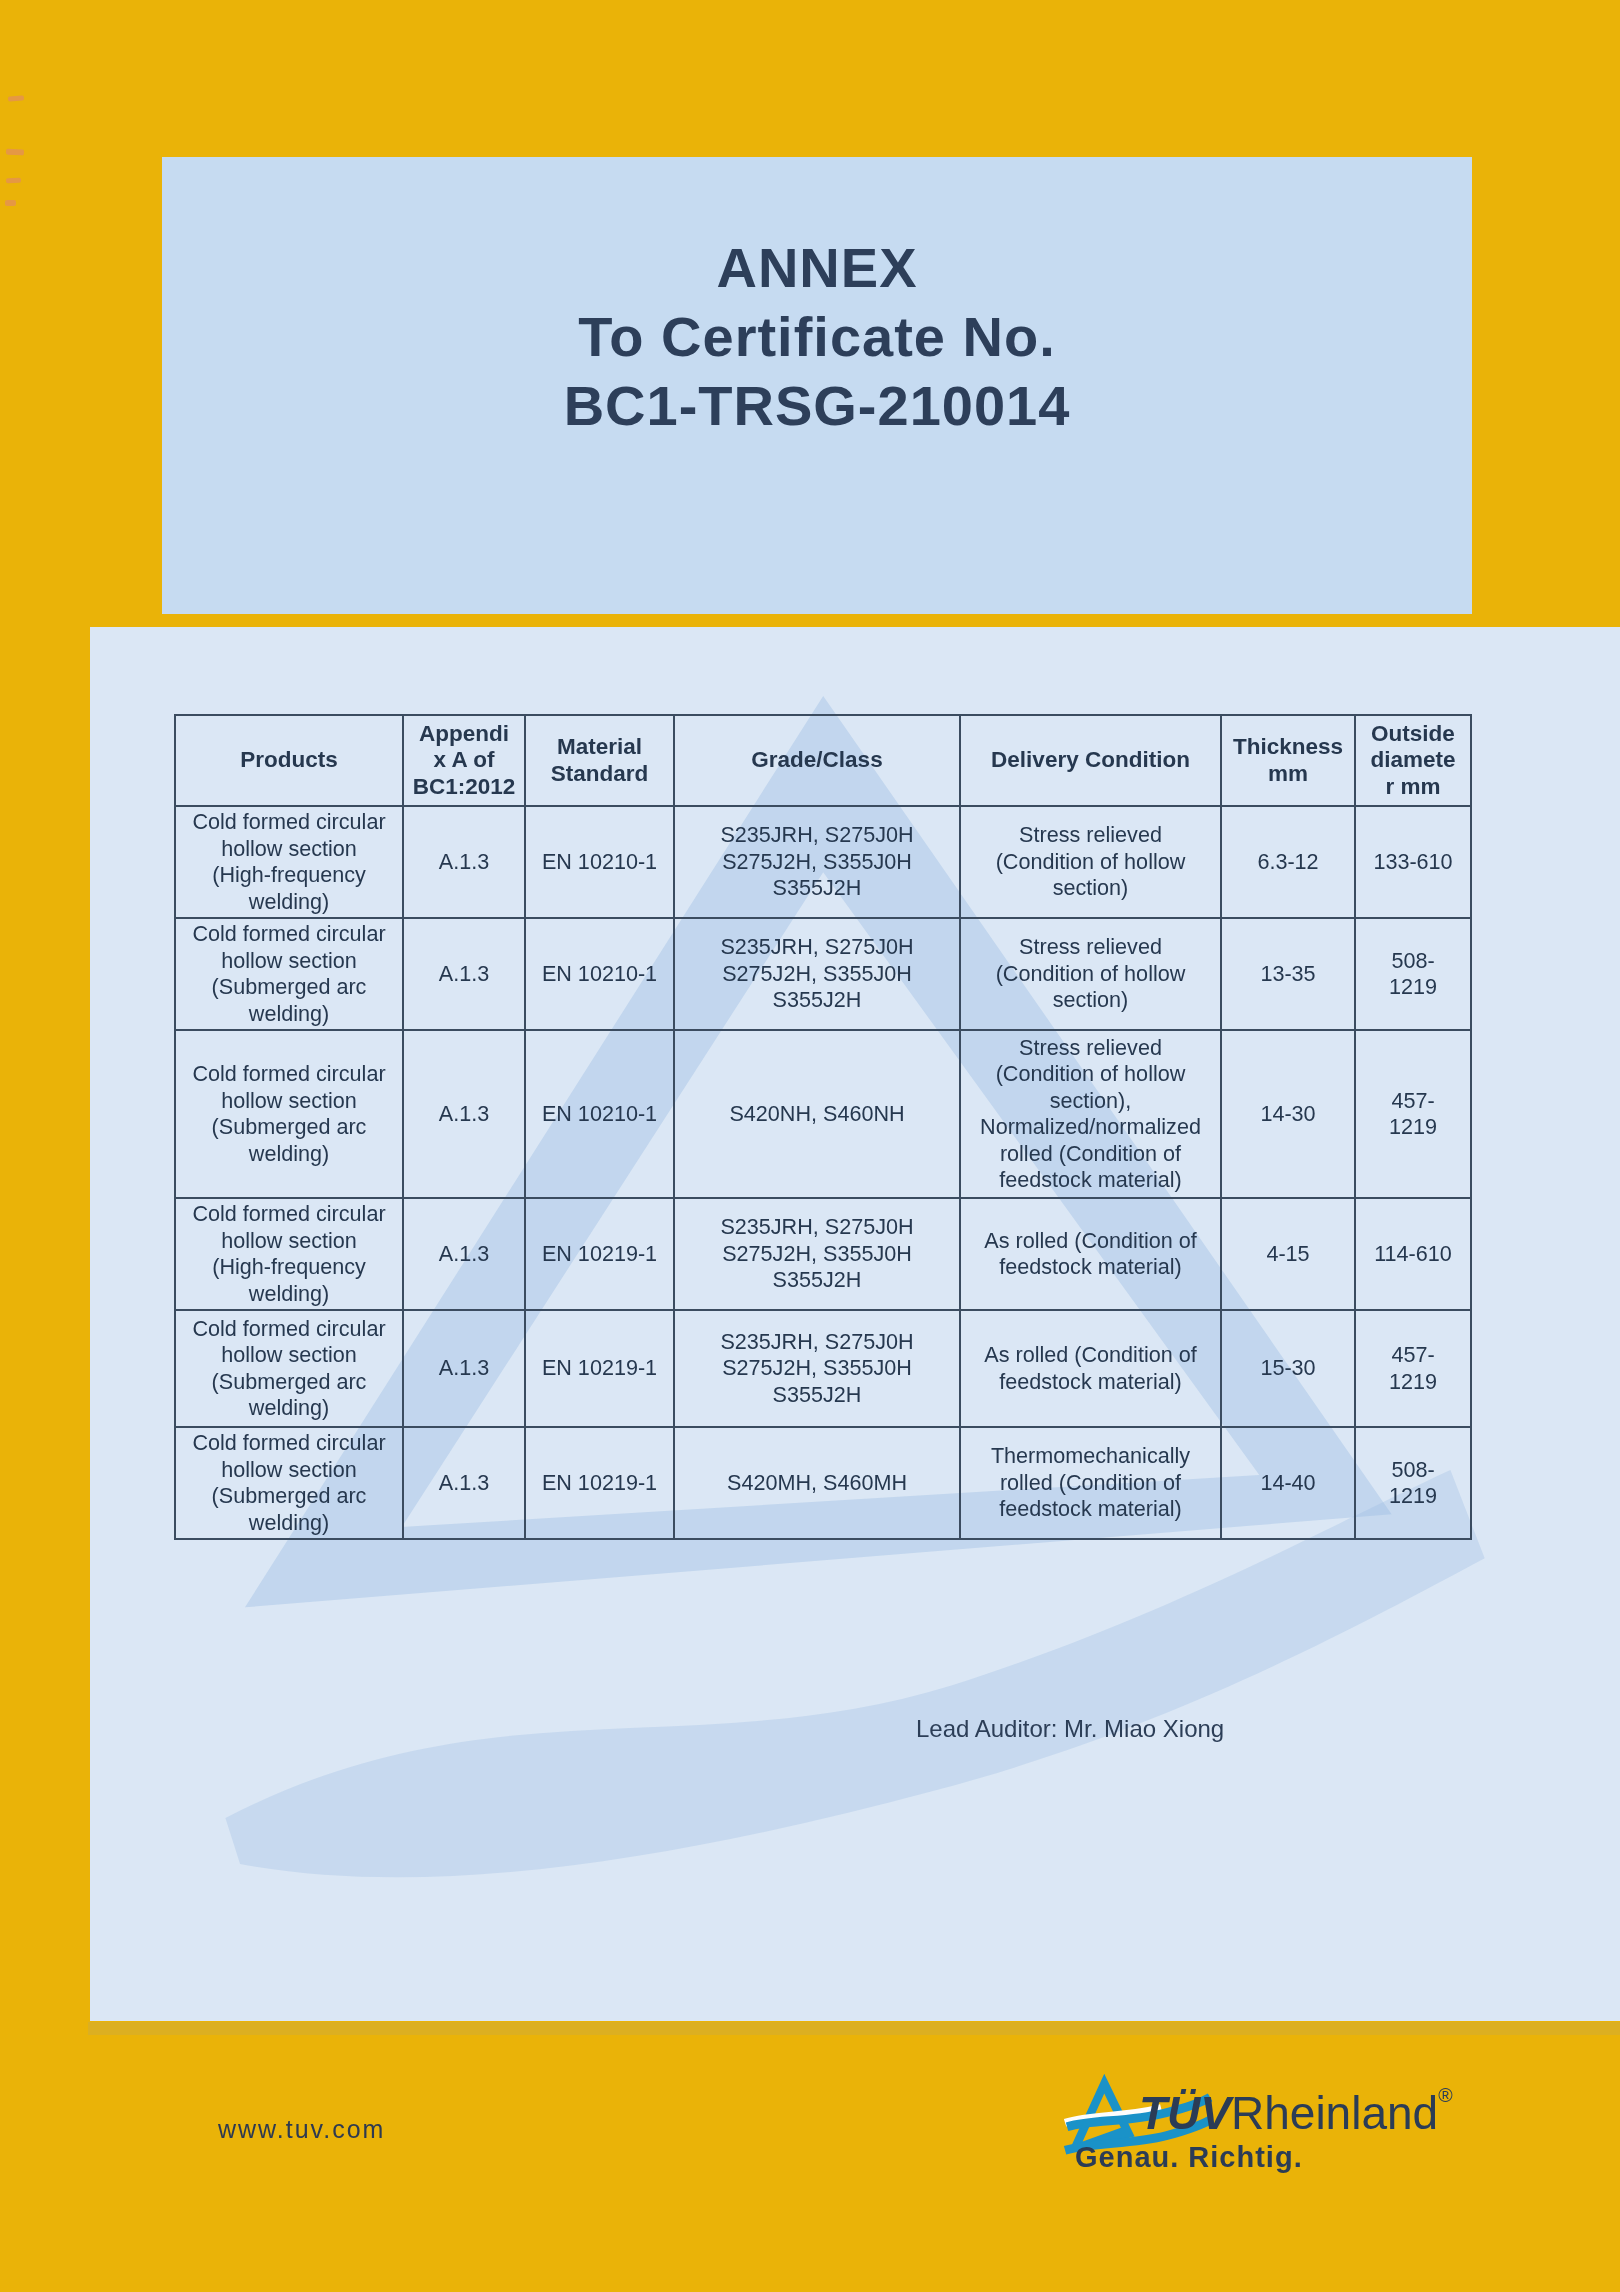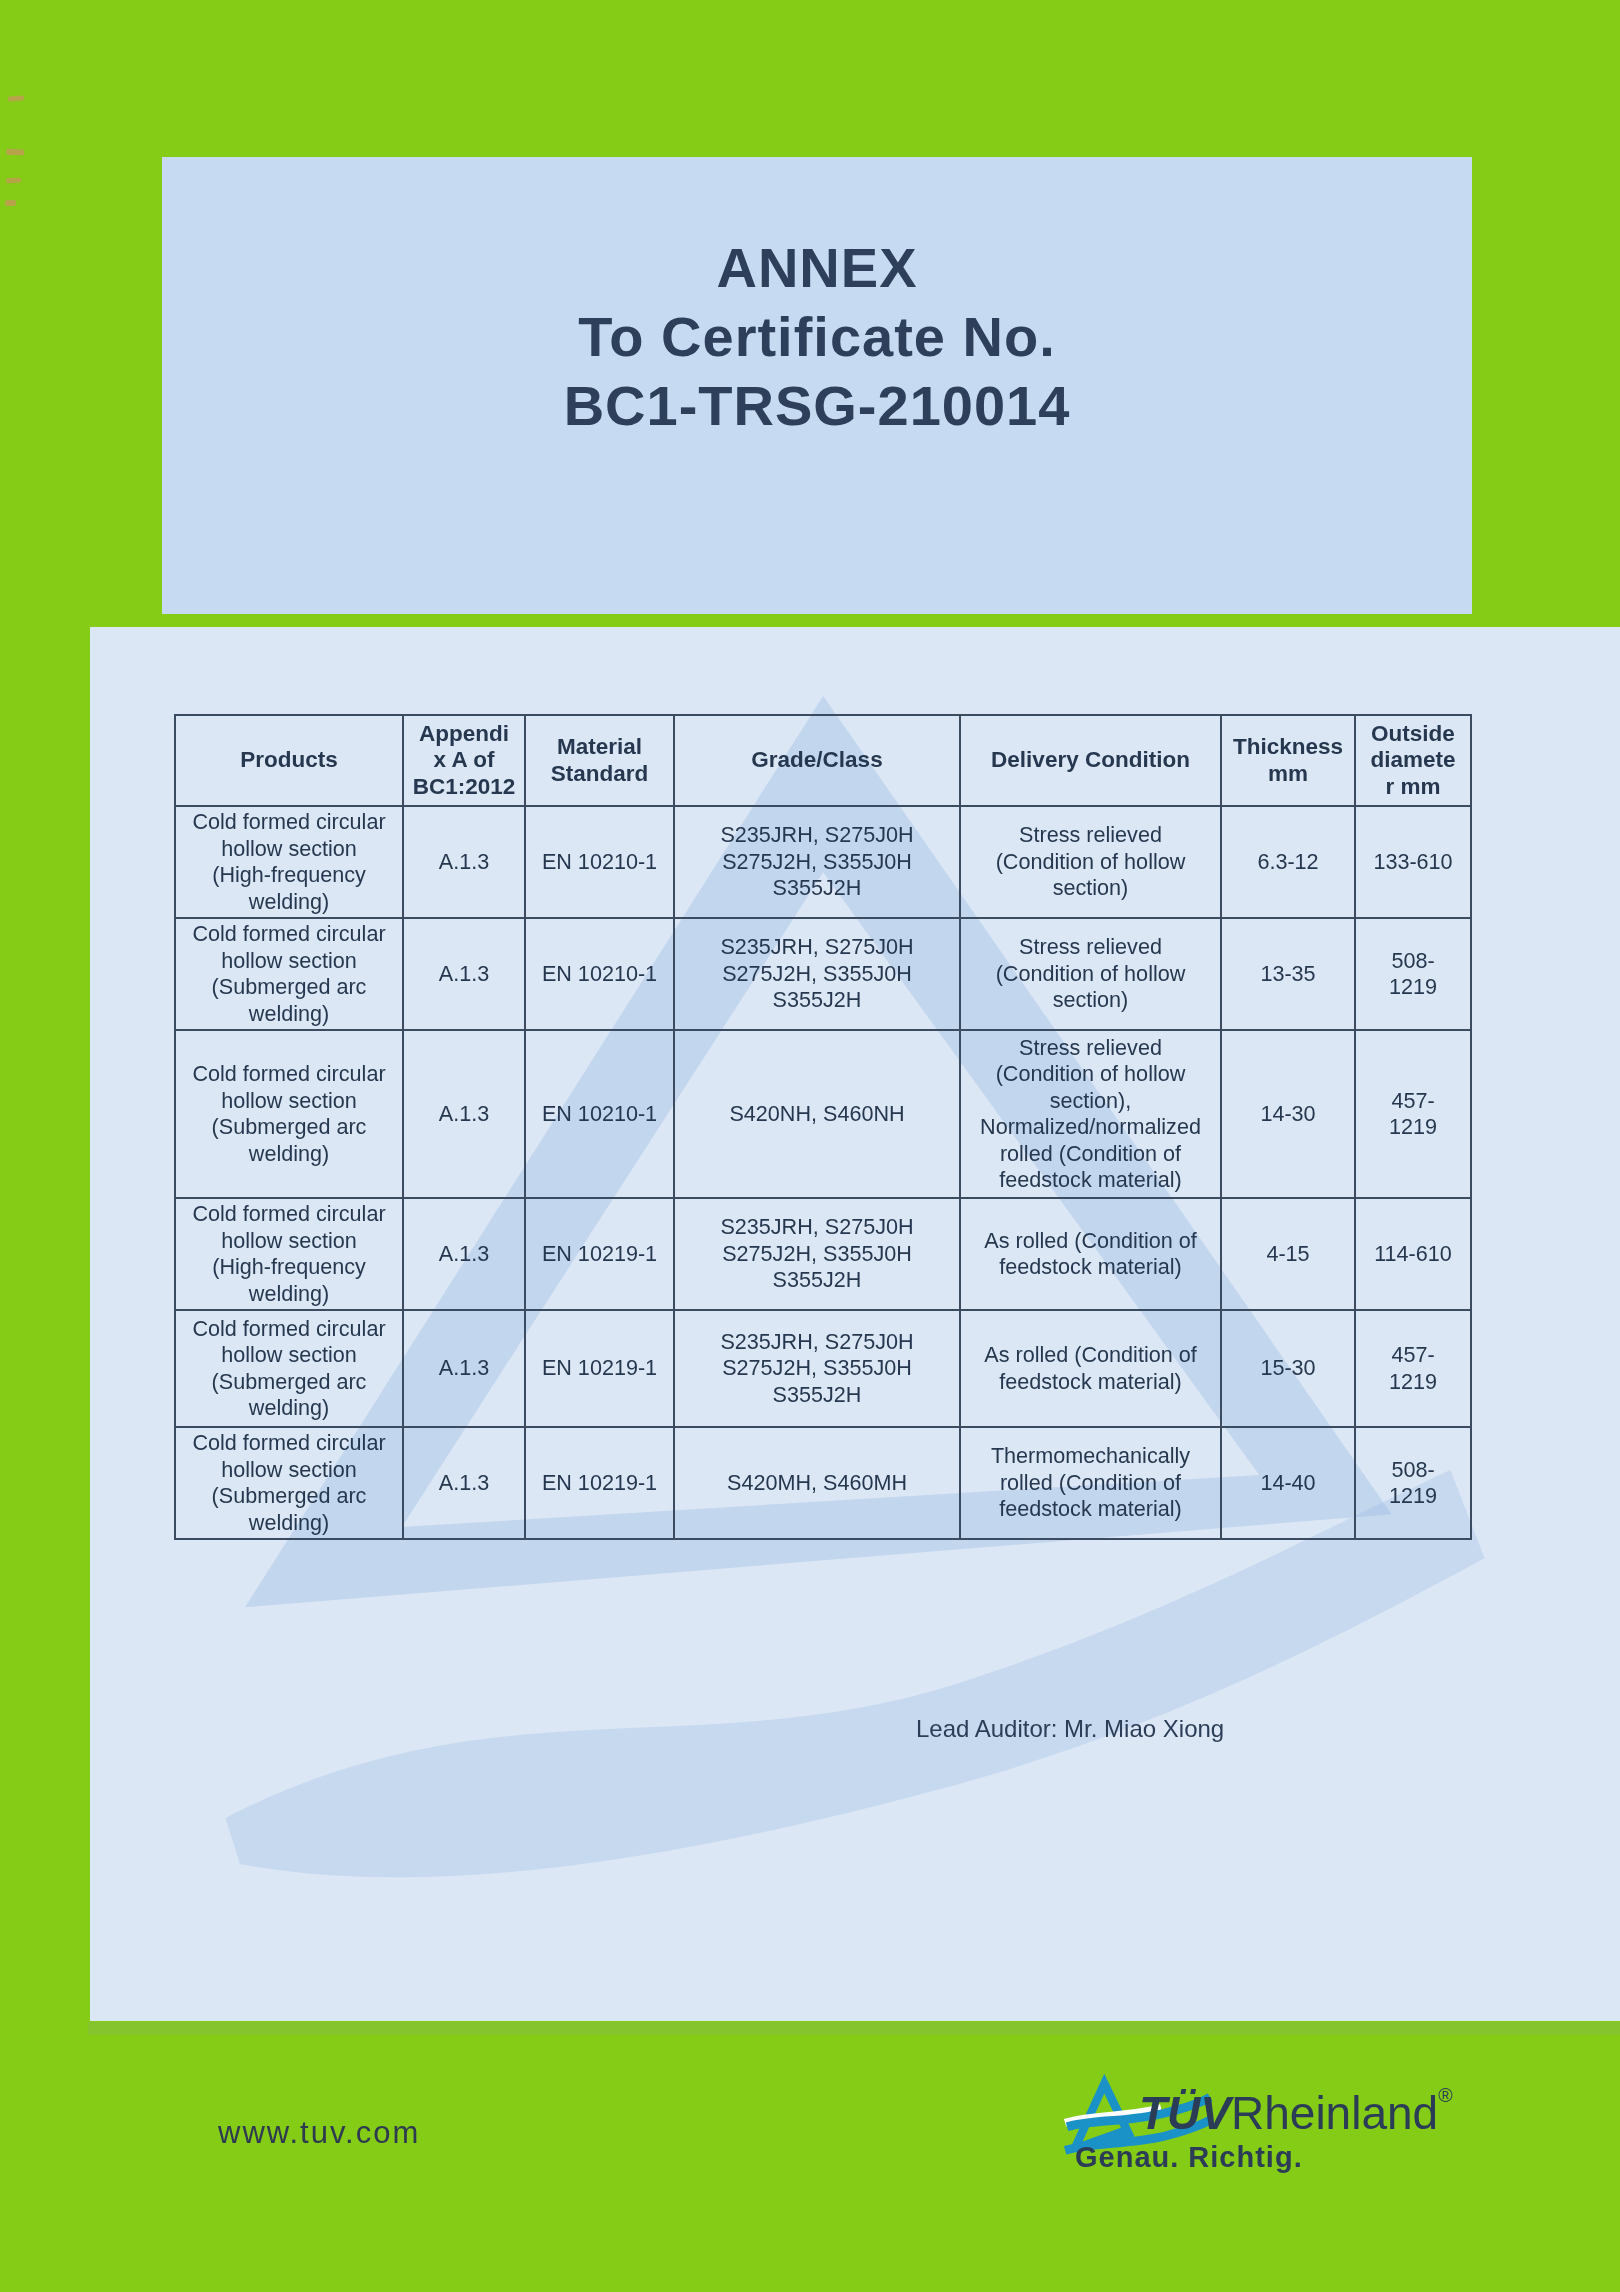--- a/index.html
+++ b/index.html
@@ -1,18 +1,18 @@
 <!DOCTYPE html>
 <html><head>
 <meta charset="utf-8">
 <style>
   html,body{margin:0;padding:0;background:#ffffff;}
   .page{
     position:relative; width:1620px; height:2293px;
-    background:#84cc16; overflow:hidden;
+    background:#eab308; overflow:hidden;
     font-family:"Liberation Sans", sans-serif;
     color:#2b3c56;
   }
   
   .scan-mark{position:absolute; background:rgba(224,130,118,0.55); border-radius:2px;}
   .m1{left:7.8px; top:96px; width:15.7px; height:4.9px; transform:rotate(-4deg);}
   .m2{left:5.9px; top:149px; width:17.6px; height:5.9px; transform:rotate(3deg);}
   .m3{left:5.9px; top:178px; width:14.7px; height:4.9px; transform:rotate(-2deg);}
   .m4{left:4.9px; top:200px; width:10.8px; height:5.9px;}
 
@@ -51,21 +51,21 @@
   tr.hh{height:91px;}
   tr.r1{height:111px;} tr.r2{height:108px;} tr.r3{height:168px;}
   tr.r4{height:112px;} tr.r5{height:117px;} tr.r6{height:110px;}
 
   .lead-auditor{
     position:absolute; left:916px; top:1715px;
     font-size:24px; color:#2c3e57;
   }
   .website{
     position:absolute; left:218px; top:2115px;
-    font-size:31px; letter-spacing:2px; color:#2e3a50;
+    font-size:25px; letter-spacing:2px; color:#2e3a50;
   }
   .logo-svg{position:absolute; left:1063px; top:2064px;}
   .brand{
     position:absolute; left:1139px; top:2084px;
     font-size:46px; color:#2b3c56; white-space:nowrap;
   }
   .brand .b{font-weight:bold;font-style:italic;}
   .brand sup{font-size:19.6px; vertical-align:27.4px;}
   .tagline{
     position:absolute; left:1075px; top:2141px;

